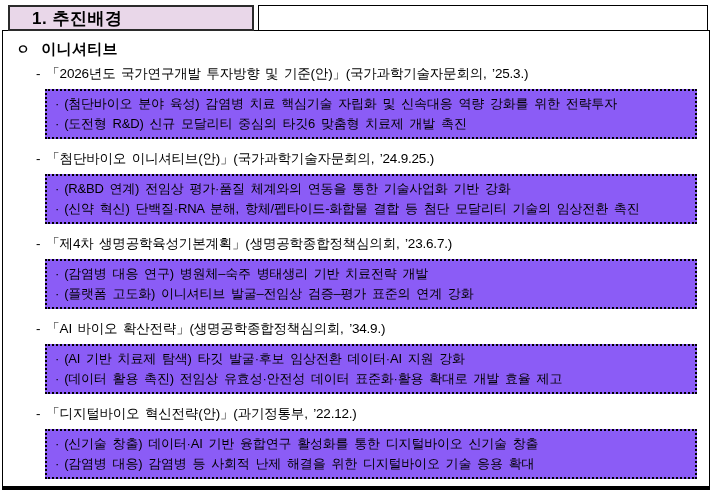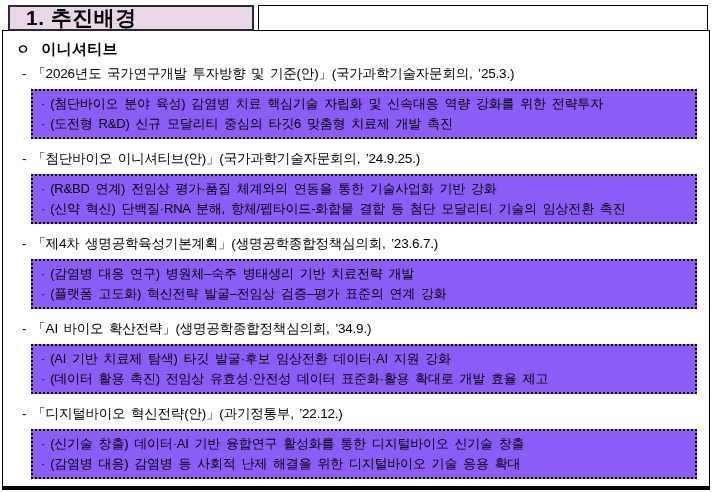--- a/index.html
+++ b/index.html
@@ -27,22 +27,22 @@
     top: 5px; left: 8px; right: 4px;
     height: 26px;
     display: flex;
     z-index: 2;
   }
   .title-cell {
     width: 246px;
     background: #e9d7e9;
     border: 2px solid #2b2b2b;
     display: flex; align-items: center;
-    padding-left: 16px;
-    font-size: 21px; font-weight: 700;
+    padding-left: 22px;
+    font-size: 17px; font-weight: 700;
     letter-spacing: 0.5px;
     box-sizing: border-box;
     margin-right: 4px;
   }
   .empty-cell {
     flex: 1;
     background: #ffffff;
     border: 1.5px solid #000;
     box-sizing: border-box;
   }
@@ -54,21 +54,21 @@
   }
 
   .section-heading {
     margin: 9px 0 6px 0;
     font-size: 15px; font-weight: 700;
     letter-spacing: 0.3px;
     display: flex; align-items: baseline;
   }
   .section-heading .circle { margin-right: 11px; font-size: 14px; }
 
-  .ref-group { margin-left: 6px; }
+  .ref-group { margin-left: 20px; }
   .ref-heading {
     font-size: 13.5px;
     font-weight: 500;
     letter-spacing: -0.2px;
     word-spacing: 2px;
     margin: 0 0 6px 0;
     white-space: nowrap;
   }
   .ref-heading .dash { margin-right: 6px; }
 
@@ -128,21 +128,21 @@
         <div class="point"><span class="dot">·</span><span>(신약 혁신) 단백질·RNA 분해, 항체/펩타이드-화합물 결합 등 첨단 모달리티 기술의 임상전환 촉진</span></div>
       </div>
     </div>
 
     <div class="ref-group">
       <div class="ref-heading">
         <span class="dash">-</span><span>「제4차 생명공학육성기본계획」(생명공학종합정책심의회, ’23.6.7.)</span>
       </div>
       <div class="dotted-box">
         <div class="point"><span class="dot">·</span><span>(감염병 대응 연구) 병원체–숙주 병태생리 기반 치료전략 개발</span></div>
-        <div class="point"><span class="dot">·</span><span>(플랫폼 고도화) 혁신전략 발굴–전임상 검증–평가 표준의 연계 강화</span></div>
+        <div class="point"><span class="dot">·</span><span>(플랫폼 고도화) 이니셔티브 발굴–전임상 검증–평가 표준의 연계 강화</span></div>
       </div>
     </div>
 
     <div class="ref-group">
       <div class="ref-heading">
         <span class="dash">-</span><span>「AI 바이오 확산전략」(생명공학종합정책심의회, ’34.9.)</span>
       </div>
       <div class="dotted-box">
         <div class="point"><span class="dot">·</span><span>(AI 기반 치료제 탐색) 타깃 발굴·후보 임상전환 데이터·AI 지원 강화</span></div>
         <div class="point"><span class="dot">·</span><span>(데이터 활용 촉진) 전임상 유효성·안전성 데이터 표준화·활용 확대로 개발 효율 제고</span></div>

